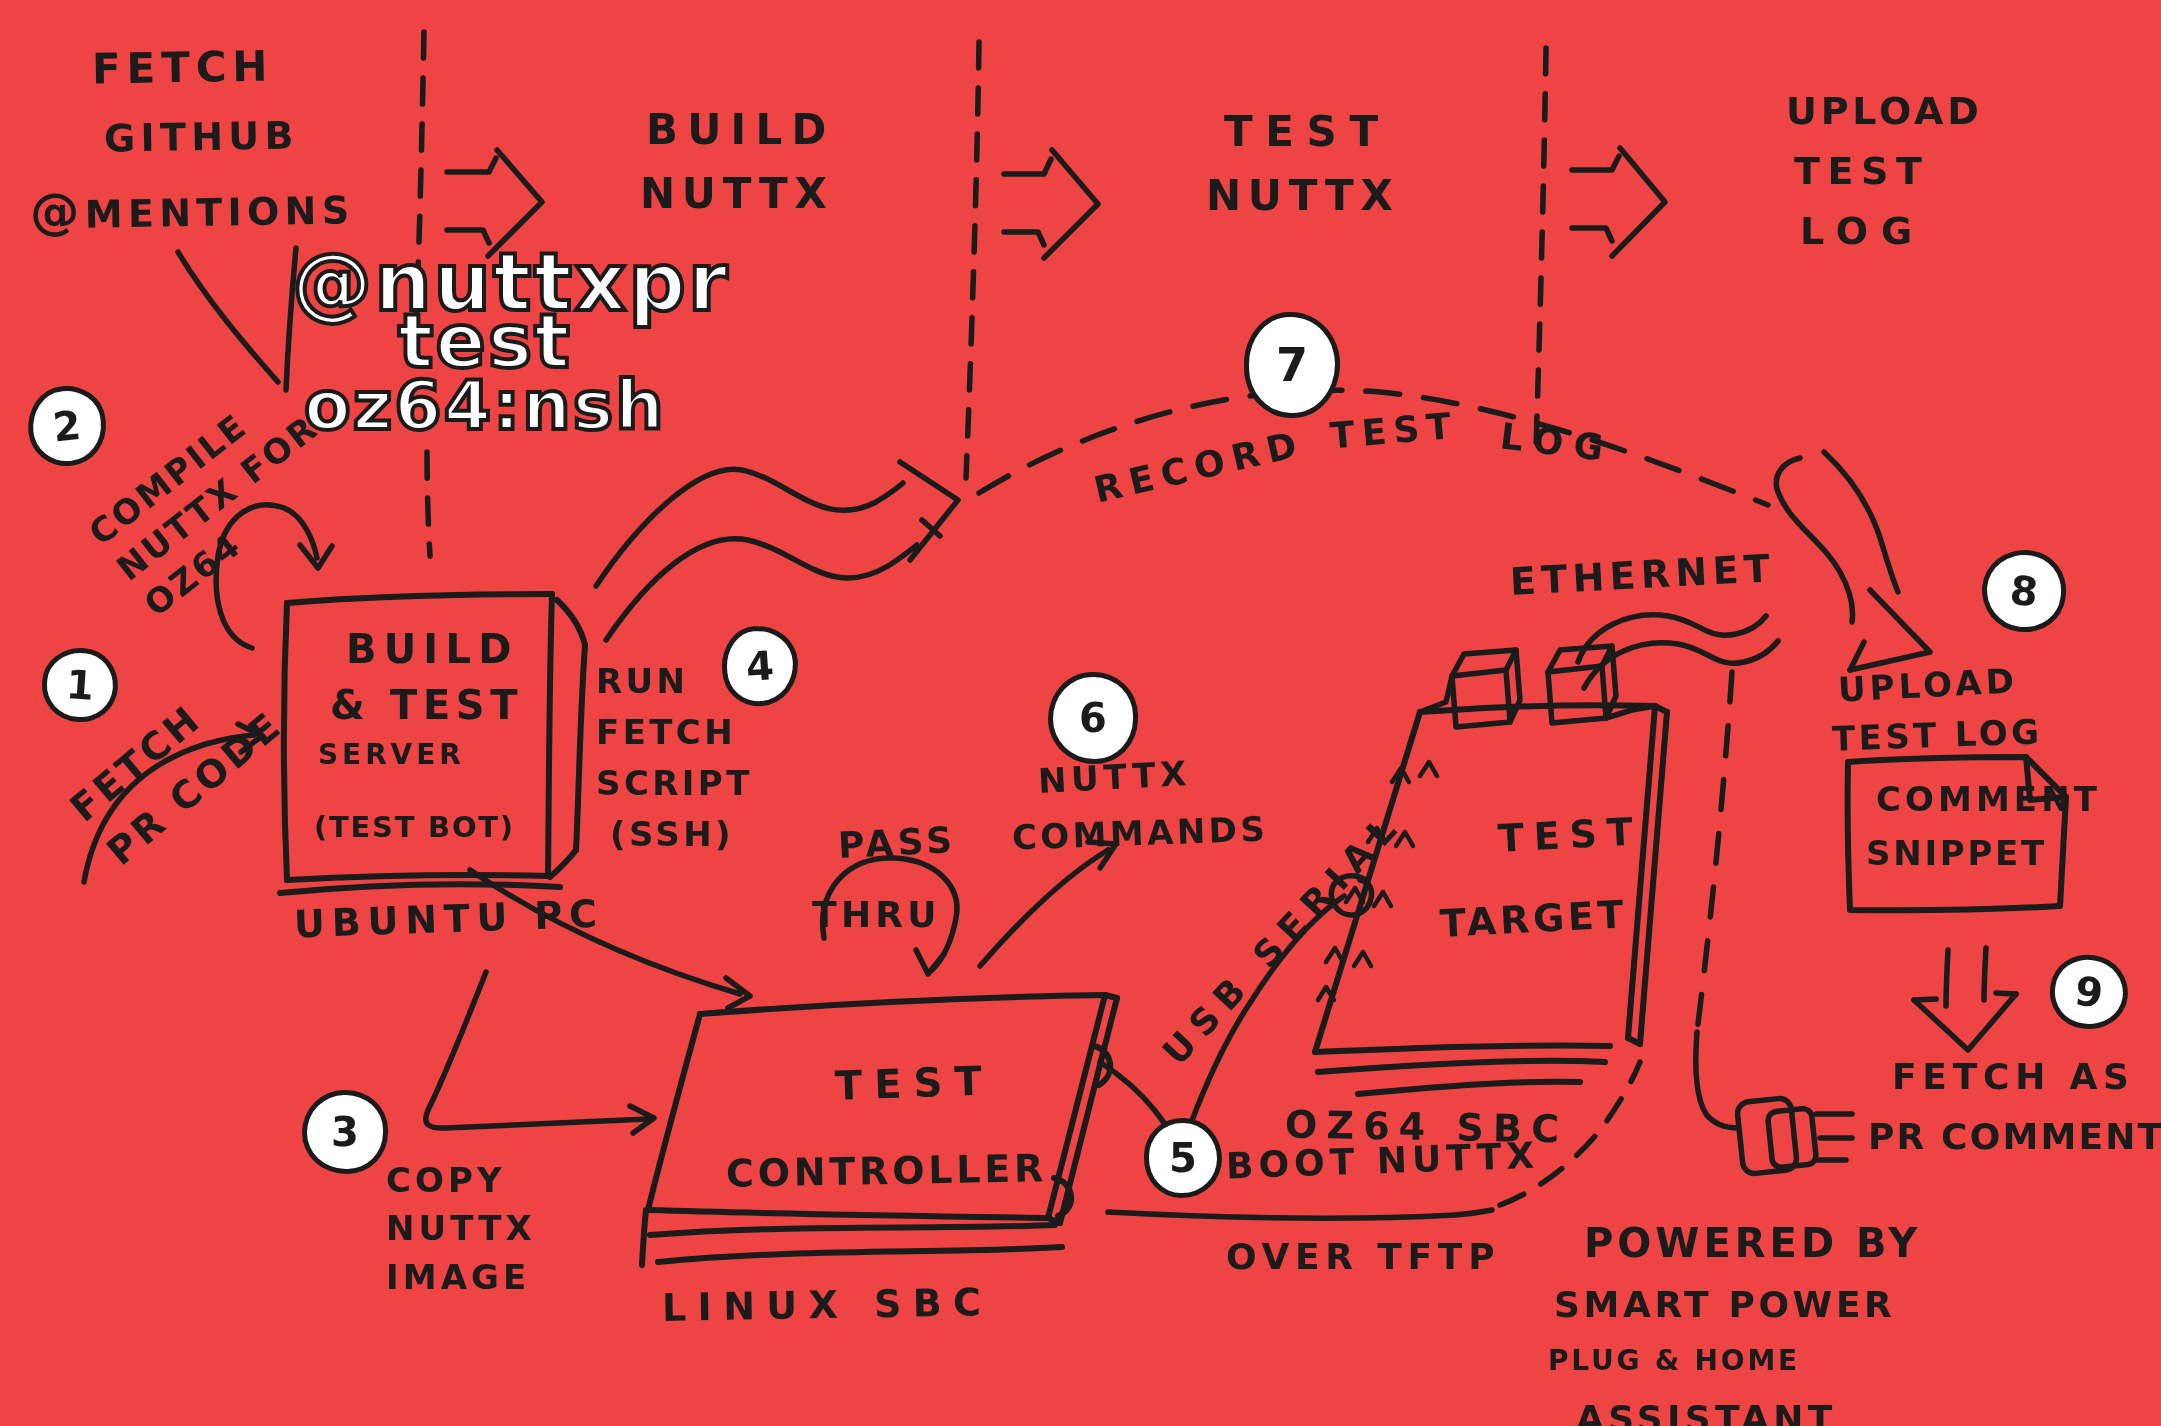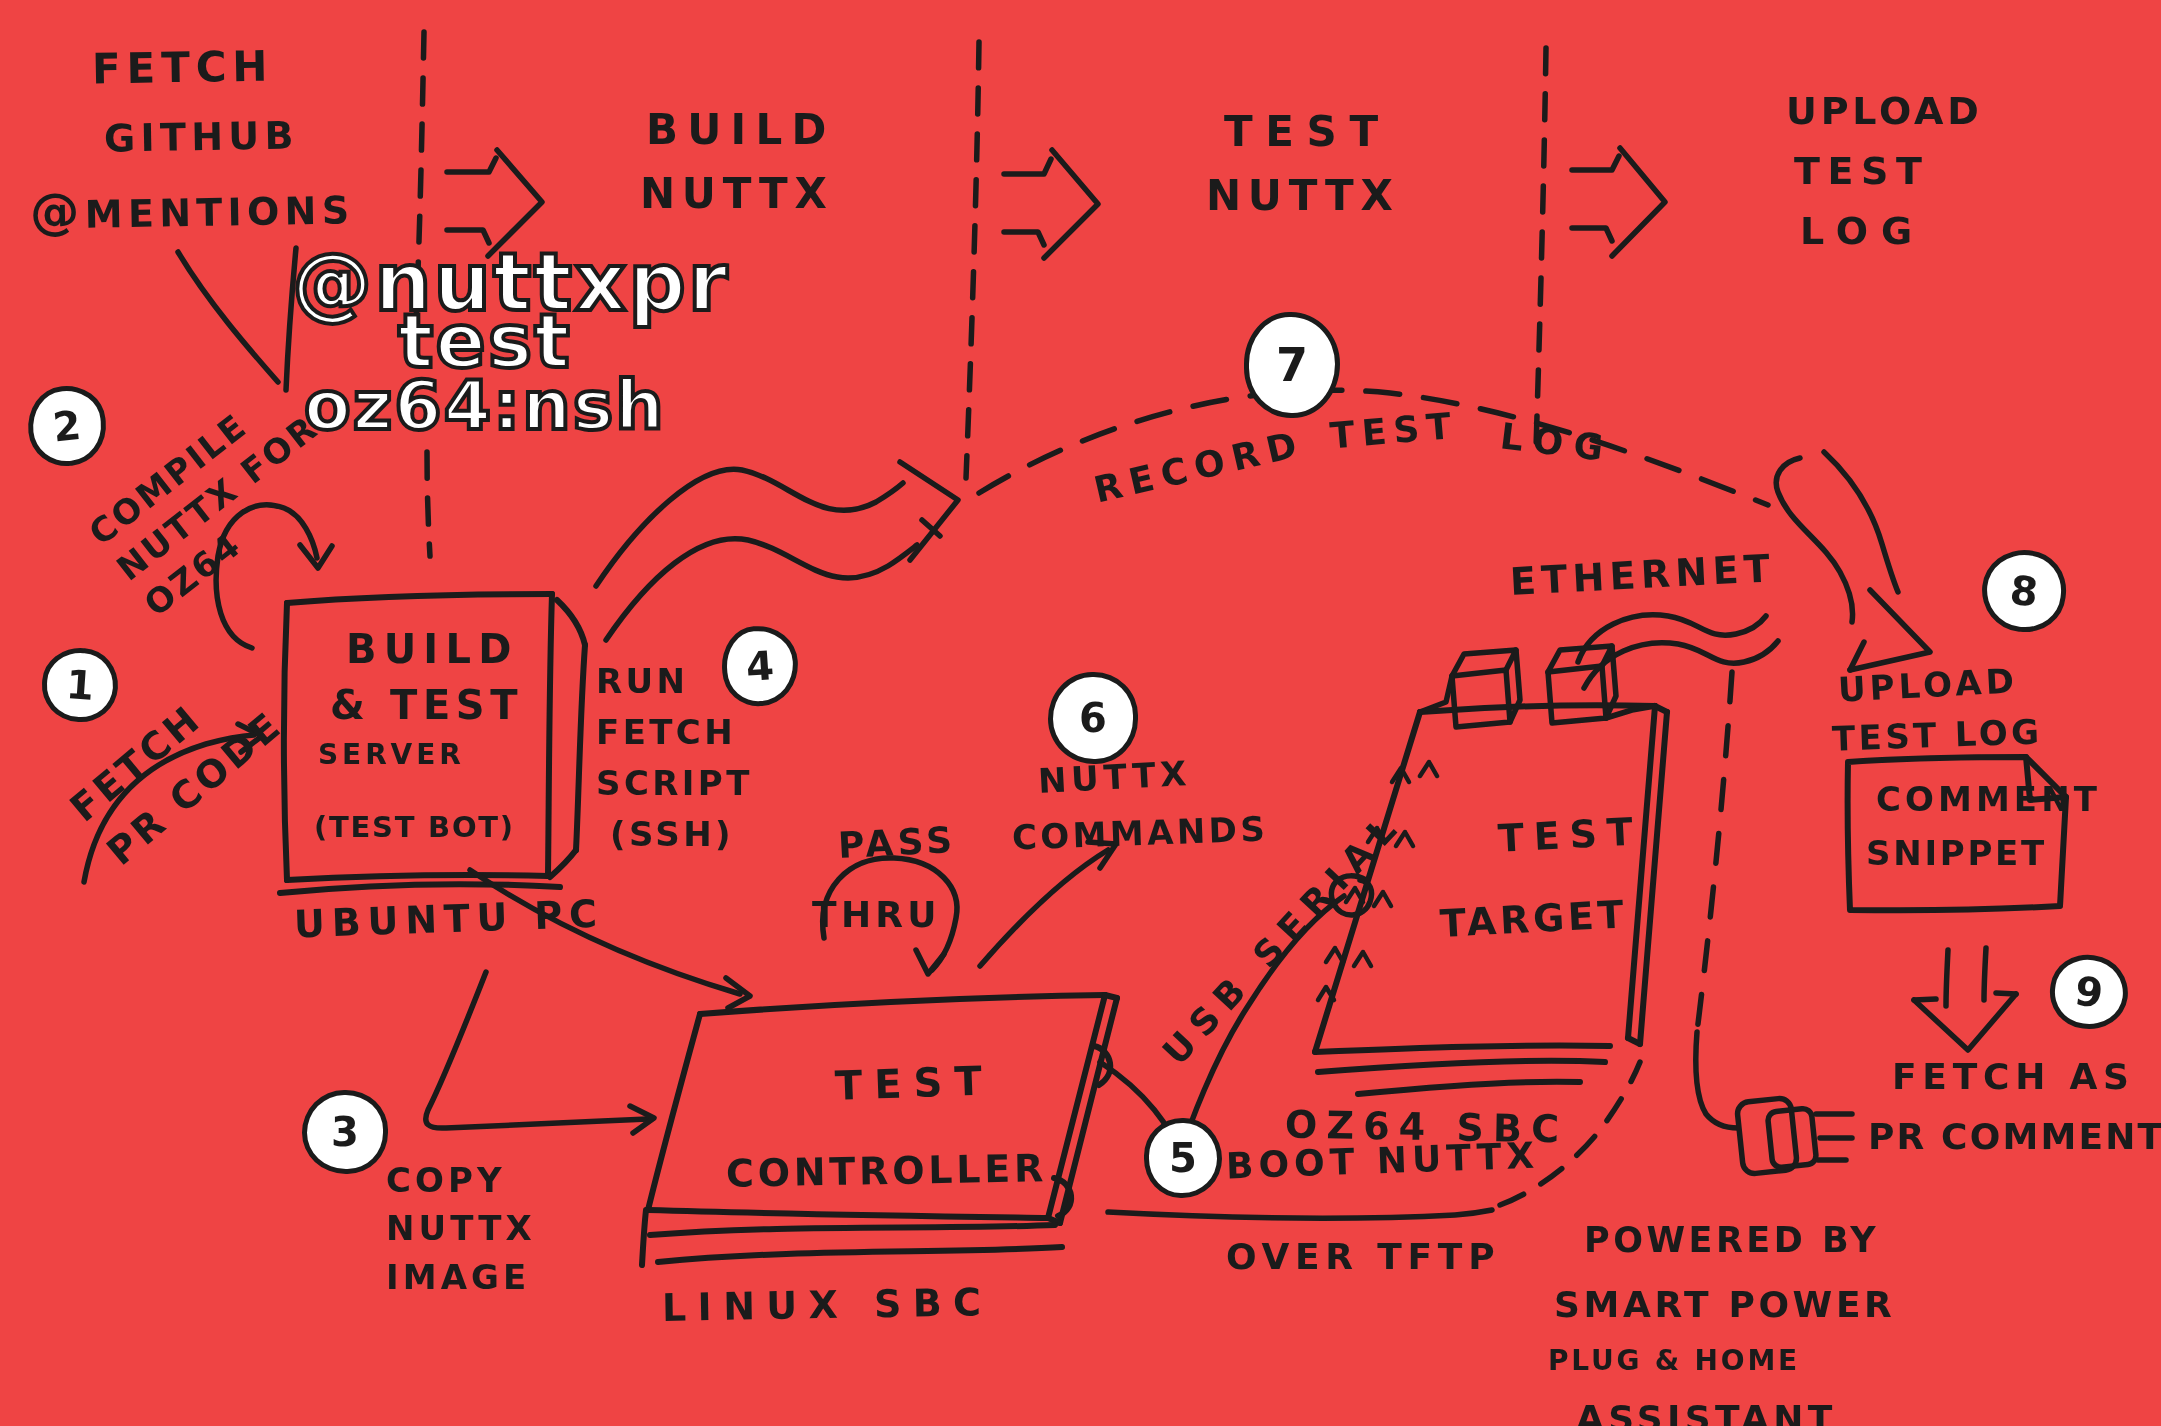--- a/index.html
+++ b/index.html
@@ -283,18 +283,18 @@
 <div class="hand" style="left:1226px;top:1142px;font-size:36px;letter-spacing:.14em;transform:rotate(-2deg)">BOOT NUTTX</div>
 <div class="hand" style="left:1226px;top:1238px;font-size:36px;letter-spacing:.16em">OVER TFTP</div>
 
 <div class="hand sm" style="left:1838px;top:668px;letter-spacing:.12em;transform:rotate(-3deg)">UPLOAD</div>
 <div class="hand sm" style="left:1832px;top:718px;letter-spacing:.1em;transform:rotate(-2deg)">TEST LOG</div>
 <div class="hand sm" style="left:1876px;top:782px;letter-spacing:.12em">COMMENT</div>
 <div class="hand sm" style="left:1866px;top:836px;letter-spacing:.08em">SNIPPET</div>
 <div class="hand" style="left:1892px;top:1058px;font-size:36px;letter-spacing:.16em">FETCH AS</div>
 <div class="hand" style="left:1868px;top:1118px;font-size:36px;letter-spacing:.06em">PR COMMENT</div>
 
-<div class="hand" style="left:1584px;top:1222px;font-size:35px;letter-spacing:.1em">POWERED BY</div>
+<div class="hand" style="left:1584px;top:1222px;font-size:40px;letter-spacing:.1em">POWERED BY</div>
 <div class="hand" style="left:1554px;top:1286px;font-size:36px;letter-spacing:.1em">SMART POWER</div>
 <div class="hand" style="left:1548px;top:1346px;font-size:28px;letter-spacing:.1em">PLUG &amp; HOME</div>
 <div class="hand" style="left:1576px;top:1400px;font-size:36px;letter-spacing:.12em">ASSISTANT</div>
 
 </div>
 
 </body></html>

